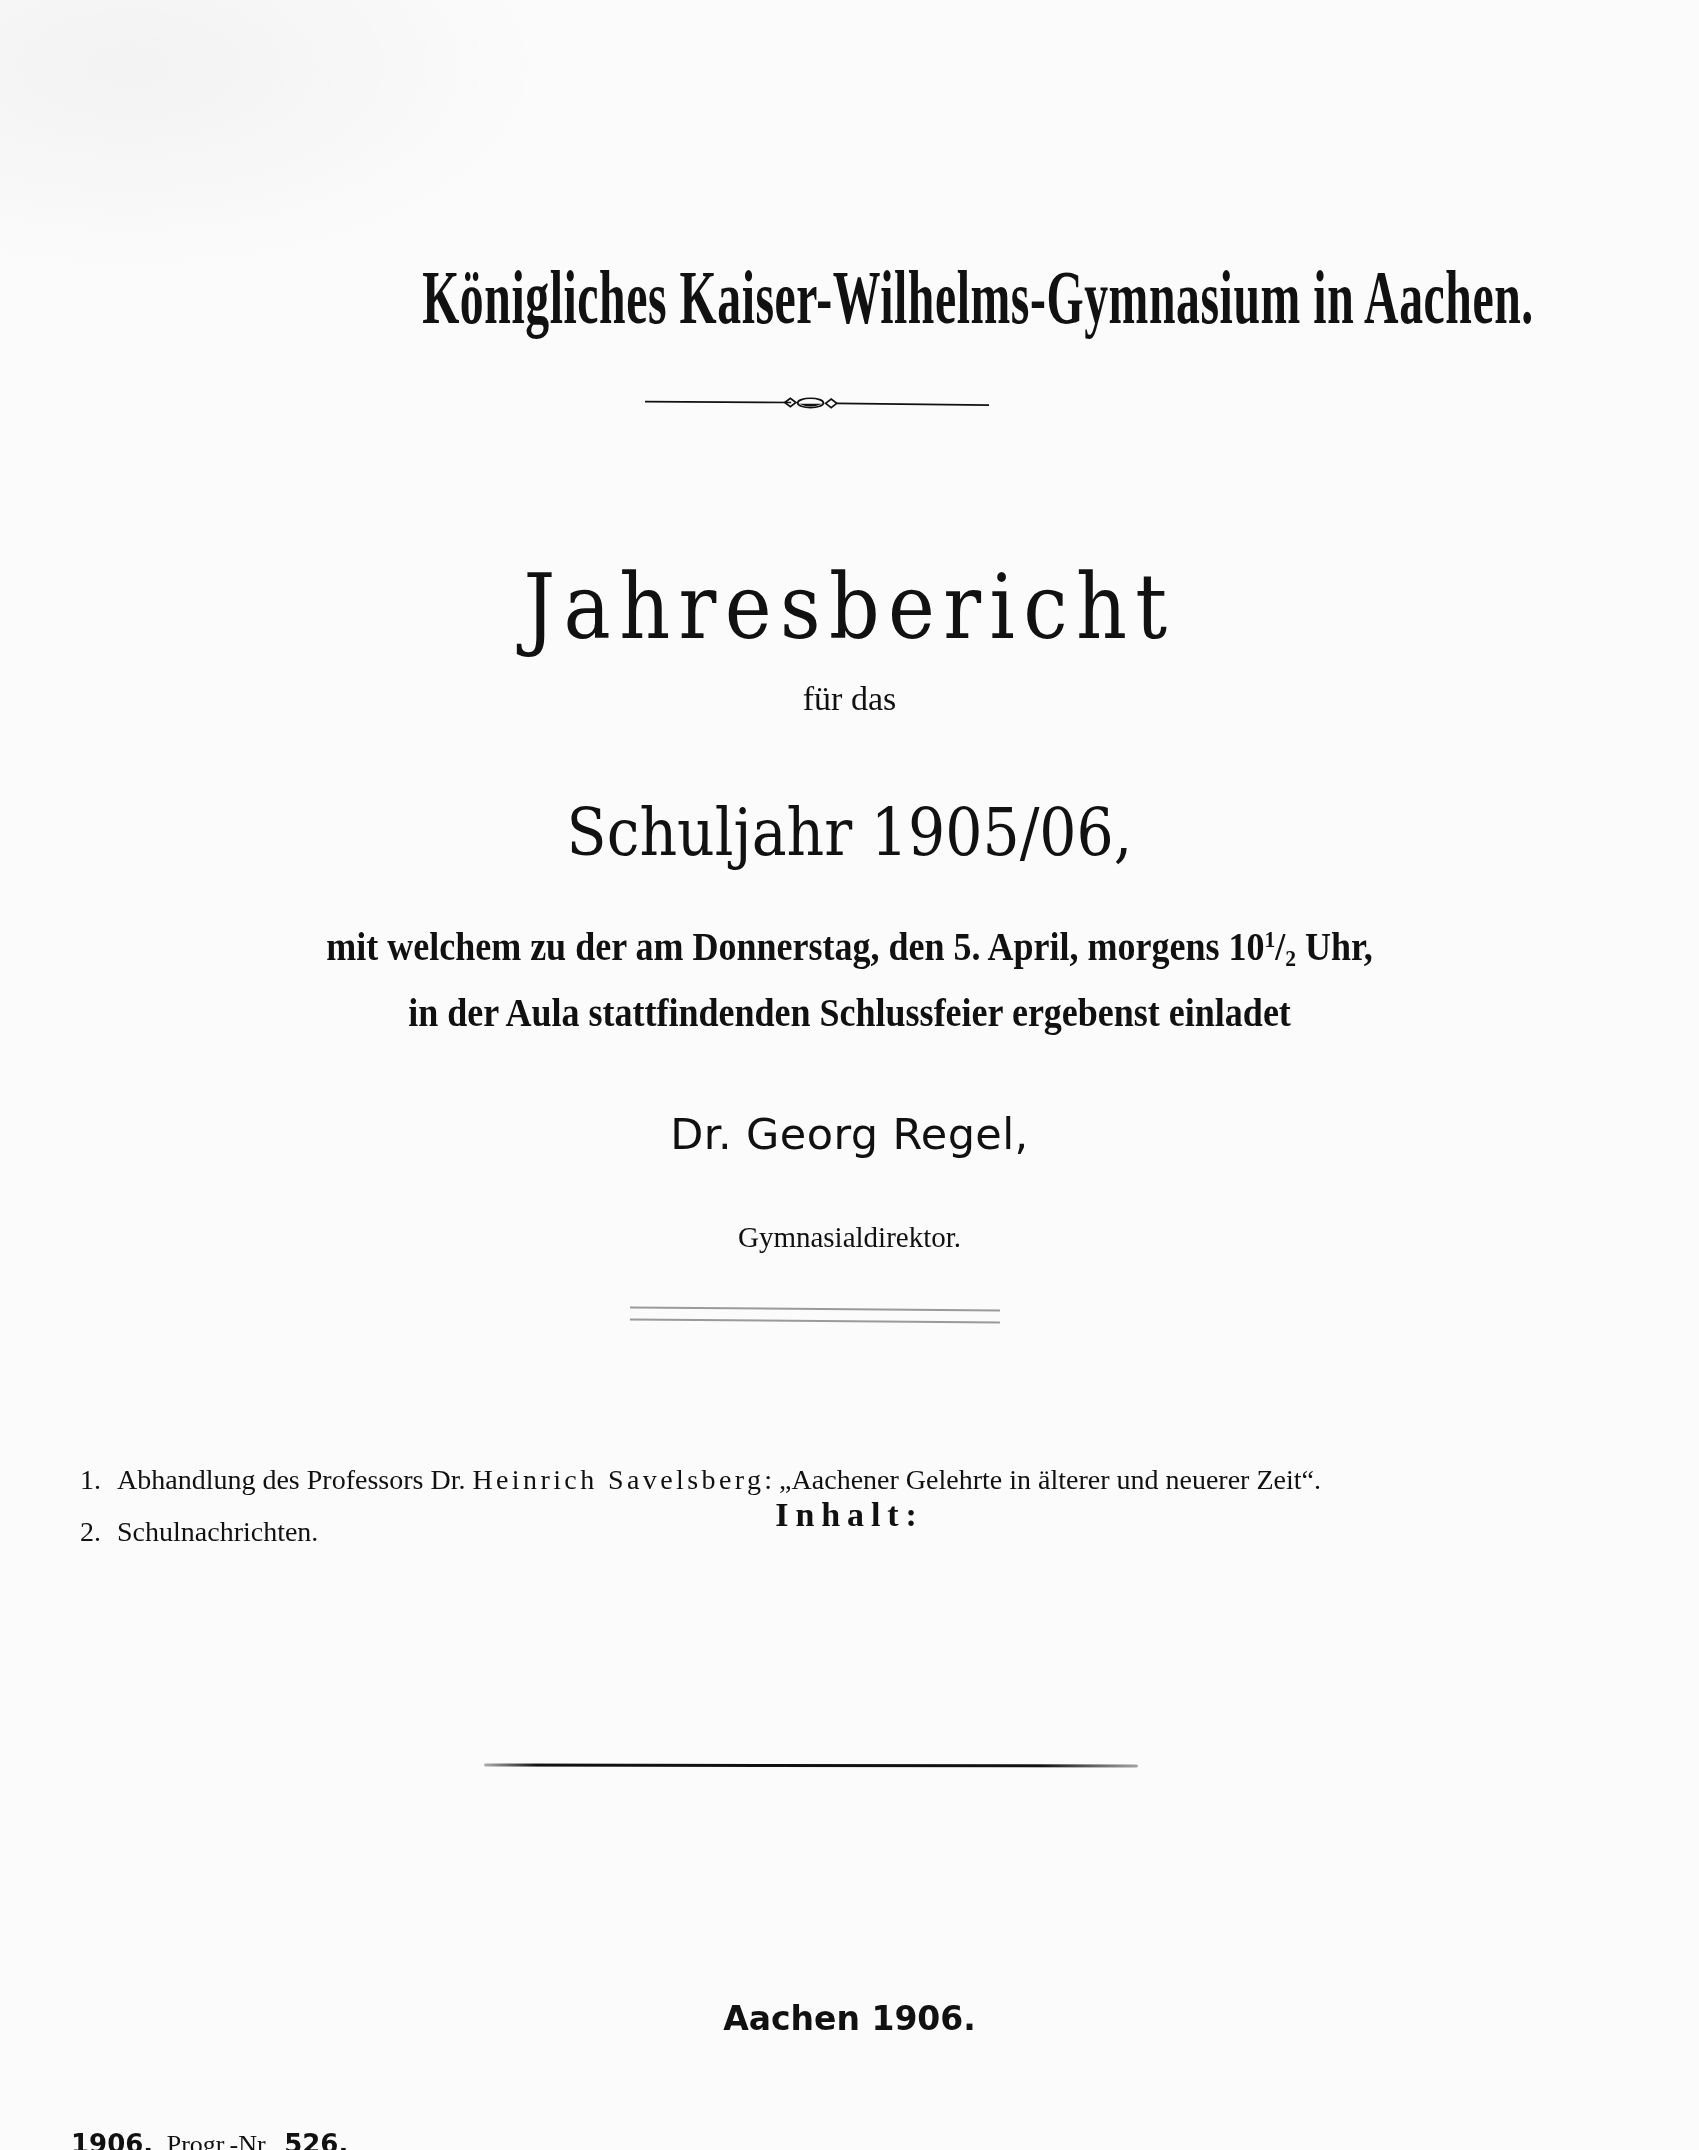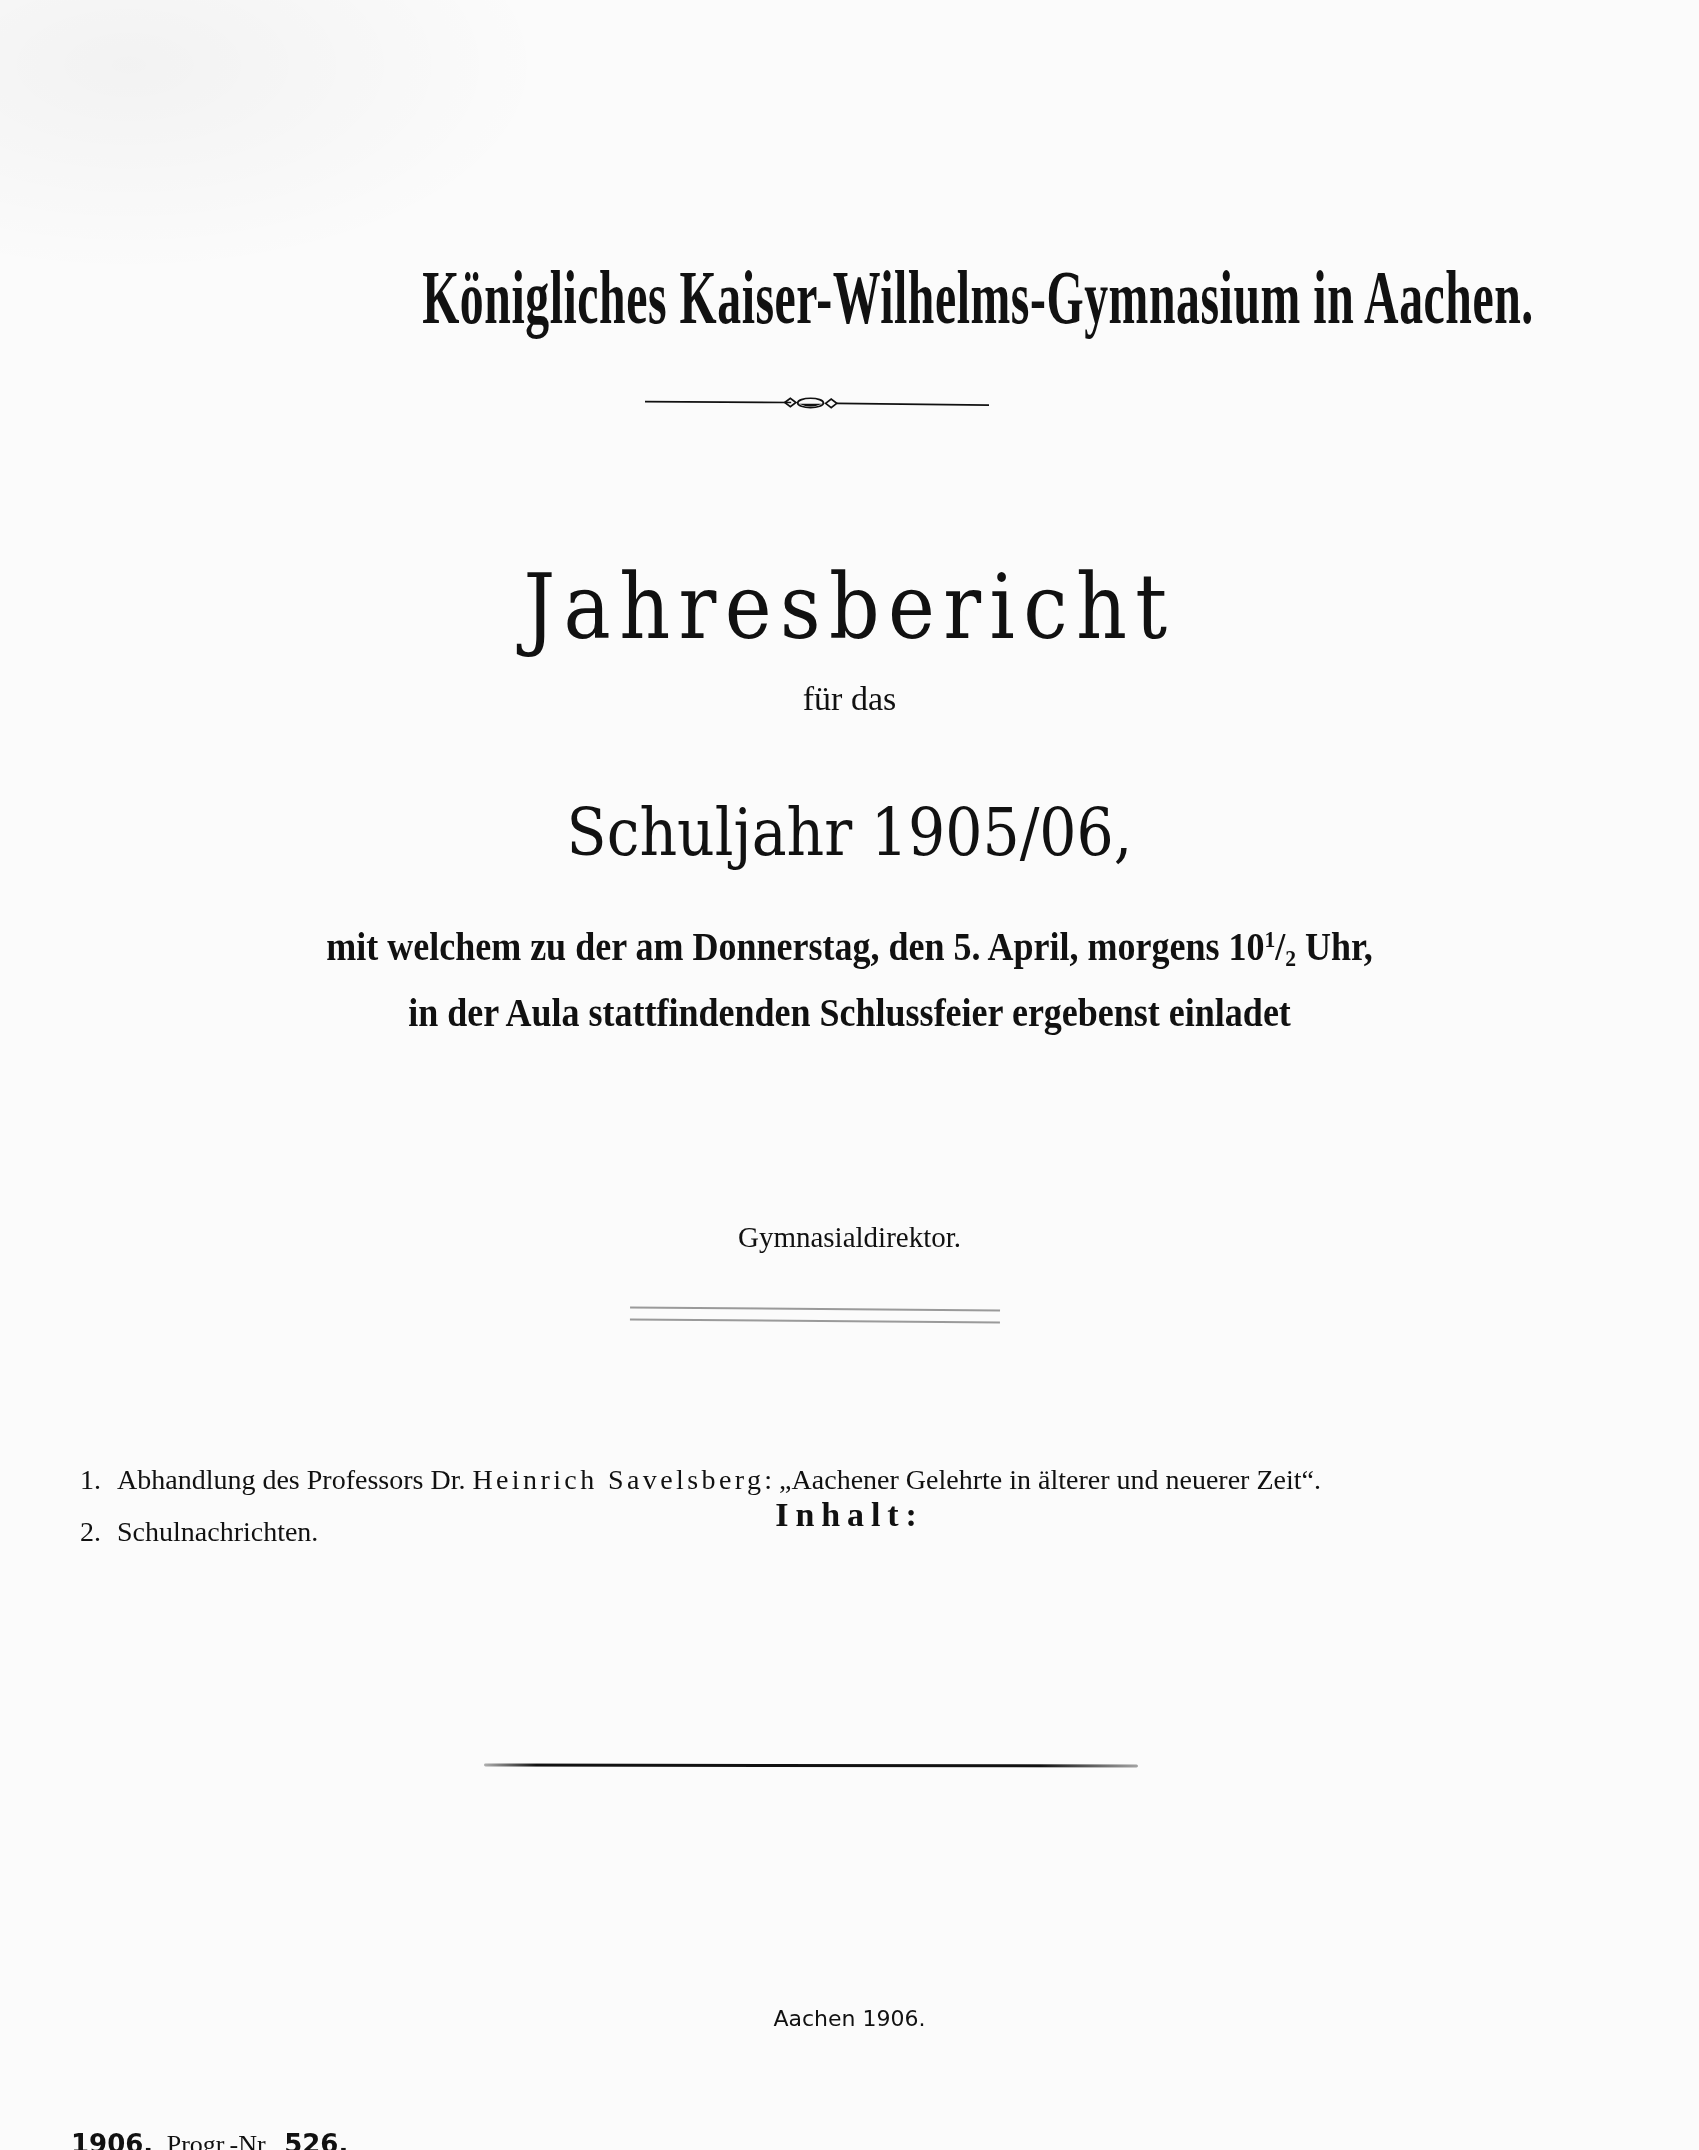--- a/index.html
+++ b/index.html
@@ -146,22 +146,22 @@
     width: 654px;
     height: 3.4px;
     background: linear-gradient(90deg, rgba(0,0,0,0.3) 0%, #111 8%, #111 85%, rgba(0,0,0,0.35) 100%);
     transform: rotate(0.1deg);
     border-radius: 1.7px;
   }
 
   .place-year {
     top: 2002px;
     font-family: "DejaVu Sans", sans-serif;
-    font-weight: normal;
-    font-size: 22px;
+    font-weight: bold;
+    font-size: 33px;
     line-height: 34px;
   }
   .publisher {
     top: 2056px;
     font-family: "Liberation Serif", serif;
     font-size: 27.5px;
     line-height: 34px;
     letter-spacing: 0.9px;
   }
 
@@ -202,20 +202,21 @@
   <div class="abs center fuer">für das</div>
 
   <div class="abs center schuljahr">Schuljahr 1905/06,</div>
 
   <div class="abs center invite invite1">
     <span>mit welchem zu der am Donnerstag, den 5. April, morgens 10</span><span class="frac"><sup>1</sup><span>/</span><sub>2</sub></span><span> Uhr,</span>
   </div>
 
   <div class="abs center invite invite2">in der Aula stattfindenden Schlussfeier ergebenst einladet</div>
 
+  <div class="abs center director">Dr. Georg Regel,</div>
   <div class="abs center director-title">Gymnasialdirektor.</div>
 
   <div class="abs double-rule"></div>
 
   <div class="abs center inhalt-title">Inhalt:</div>
 
   <div class="abs toc">
     <div class="toc-item">
       <span class="num">1.</span><span>Abhandlung des Professors Dr. </span><span class="spaced">Heinrich Savelsberg</span><span>: „Aachener Gelehrte in älterer und neuerer Zeit“.</span>
     </div>

